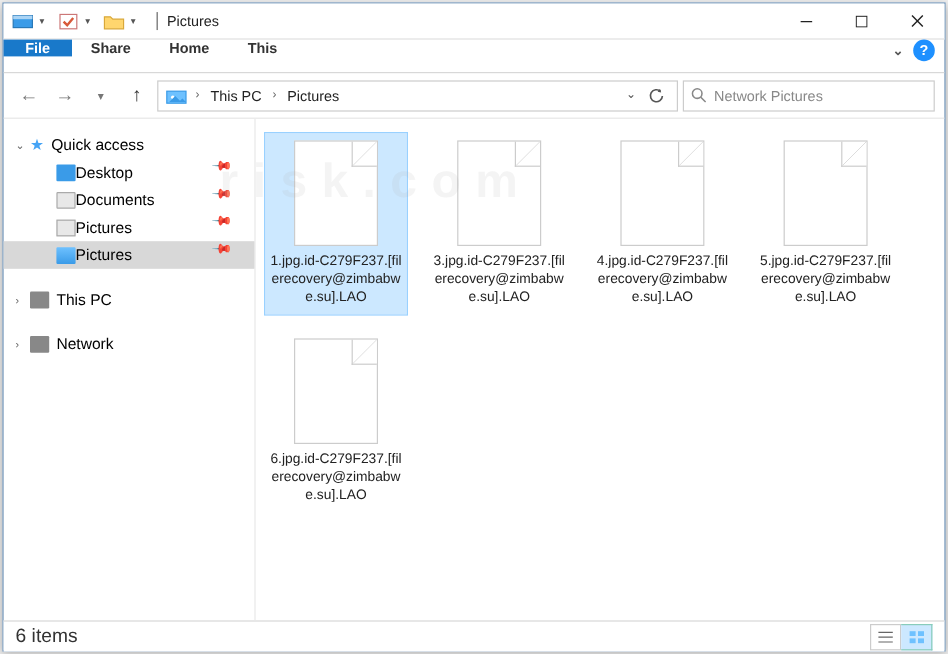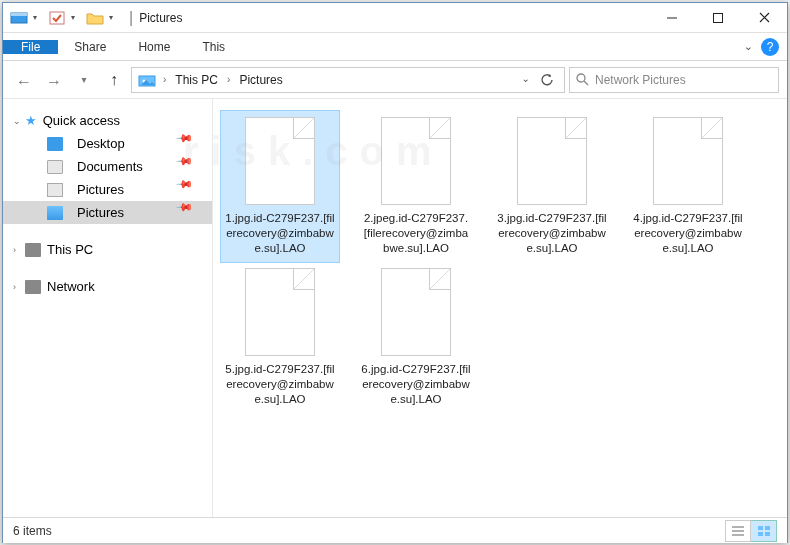--- a/index.html
+++ b/index.html
@@ -10,21 +10,21 @@
 .titlebar { height: 30px; background: #fff; display: flex; align-items: center; border-bottom: 1px solid #e0e0e0; }
 .qat { display: flex; align-items: center; padding: 0 4px; gap: 2px; }
 .qat-btn { width: 24px; height: 22px; display: flex; align-items: center; justify-content: center; }
 .qat-dd { width: 10px; font-size: 8px; color: #555; }
 .title-sep { color: #888; margin: 0 6px; }
 .title-text { font-size: 12px; color: #222; }
 .win-controls { margin-left: auto; display: flex; }
 .win-btn { width: 46px; height: 30px; display: flex; align-items: center; justify-content: center; }
 
 
-.ribbon { height: 28px; display: flex; align-items: center; border-bottom: 1px solid #d8d8d8; font-size: 12px; }
+.ribbon { height: 28px; display: flex; align-items: flex-start; border-bottom: 1px solid #d8d8d8; font-size: 12px; font-weight: bold; }
 .file-tab { background: #1979ca; color: #fff; padding: 0 18px; display: flex; align-items: center; }
 .tab { padding: 0 16px; display: flex; align-items: center; color: #333; }
 .ribbon-right { margin-left: auto; display: flex; align-items: center; padding-right: 8px; gap: 8px; }
 .chev { font-size: 11px; color: #555; }
 .help { width: 18px; height: 18px; border-radius: 50%; background: #1e90ff; color: #fff; font-size: 12px; display: flex; align-items: center; justify-content: center; }
 
 
 .navbar { height: 38px; display: flex; align-items: center; padding: 4px 8px; gap: 4px; border-bottom: 1px solid #e7e7e7; }
 .nav-arrow { width: 26px; height: 26px; display: flex; align-items: center; justify-content: center; color: #777; font-size: 16px; }
 .nav-arrow.enabled { color: #333; }
@@ -35,42 +35,42 @@
 .addr-end { display: flex; gap: 10px; padding-right: 4px; color: #555; }
 .search { width: 210px; height: 26px; border: 1px solid #ccc; display: flex; align-items: center; padding: 0 6px; font-size: 12px; color: #888; gap: 6px; }
 
 
 .body { display: flex; height: 418px; }
 .sidebar { width: 210px; border-right: 1px solid #e8e8e8; padding-top: 10px; font-size: 13px; }
 .side-group { margin-bottom: 14px; }
 .side-head { display: flex; align-items: center; padding: 4px 8px 4px 22px; gap: 6px; }
 .side-head .exp { position: absolute; left: 10px; font-size: 9px; color: #666; }
 .side-head { position: relative; }
-.side-item { display: flex; align-items: center; padding: 4px 8px 4px 44px; gap: 14px; position: relative; justify-content: center; }
+.side-item { display: flex; align-items: center; padding: 4px 8px 4px 44px; gap: 0; position: relative; justify-content: center; }
 .side-item.selected { background: #d8d8d8; }
 .pin { margin-left: auto; color: #888; font-size: 11px; transform: rotate(45deg); padding-right: 14px; }
 .star { color: #46a4f5; }
 .ico { width: 16px; height: 14px; display: inline-block; }
 .ico-desktop { background: #3a9be8; border-radius: 1px; }
 .ico-docs { background: #e8e8e8; border: 1px solid #aaa; border-radius: 1px; }
 .ico-dl { background: #e8e8e8; border: 1px solid #aaa; }
 .ico-pic { background: linear-gradient(#6ec1ff,#3a9be8); border-radius: 1px; }
 .ico-pc { background: #888; border-radius: 1px; }
 .ico-net { background: #888; border-radius: 1px; }
 
 .content { flex: 1; padding: 12px 8px; overflow: auto; }
-.files { display: flex; flex-wrap: wrap; gap: 0 18px; align-content: flex-start; }
+.files { display: flex; flex-wrap: wrap; gap: 14px 18px; align-content: flex-start; }
 .file-item { width: 118px; display: flex; flex-direction: column; align-items: center; padding: 6px 4px; }
 .file-item.sel { background: #cce8ff; outline: 1px solid #99d1ff; }
 .file-icon { width: 70px; height: 88px; background: #fff; border: 1px solid #ccc; position: relative; margin-bottom: 6px; }
 .file-icon::before { content: ""; position: absolute; top: 0; right: 0; width: 20px; height: 20px; background: linear-gradient(135deg, transparent 48%, #ddd 50%, #fff 52%); border-left: 1px solid #ccc; border-bottom: 1px solid #ccc; }
 .file-name { font-size: 11.5px; text-align: center; line-height: 1.3; word-break: break-all; color: #222; }
 
 
-.statusbar { height: 26px; border-top: 1px solid #d8d8d8; display: flex; align-items: center; padding: 0 10px; font-size: 12px; color: #333; background: #fff; }
+.statusbar { height: 26px; border-top: 1px solid #d8d8d8; display: flex; align-items: center; padding: 0 10px; font-size: 16px; color: #333; background: #fff; }
 .statusbar .right { margin-left: auto; display: flex; gap: 0; }
 .view-btn { width: 26px; height: 22px; border: 1px solid #ccc; display: flex; align-items: center; justify-content: center; font-size: 11px; }
 .view-btn.active { background: #cce8ff; border-color: #8cb; }
 .view-btn + .view-btn { border-left: none; }
 
 
 .watermark { position: absolute; top: 120px; left: 180px; font-size: 120px; font-weight: 700; color: rgba(180,180,180,0.14); pointer-events: none; letter-spacing: 2px; line-height: 1; }
 .watermark small { display: block; font-size: 40px; letter-spacing: 12px; margin-top: 8px; }
 
 svg { display: block; }
@@ -221,24 +221,20 @@
     </div>
 
     <div class="content">
       <div class="files" id="files">
           <div class="file-item sel">
             <div class="file-icon"></div>
             <div class="file-name">1.jpg.id-C279F237.[filerecovery@zimbabwe.su].LAO</div>
           </div>
           <div class="file-item">
             <div class="file-icon"></div>
-            <div class="file-name">2.jpeg.id-C279F237.[filerecovery@zimbabwe.su].LAO</div>
-          </div>
-          <div class="file-item">
-            <div class="file-icon"></div>
             <div class="file-name">3.jpg.id-C279F237.[filerecovery@zimbabwe.su].LAO</div>
           </div>
           <div class="file-item">
             <div class="file-icon"></div>
             <div class="file-name">4.jpg.id-C279F237.[filerecovery@zimbabwe.su].LAO</div>
           </div>
           <div class="file-item">
             <div class="file-icon"></div>
             <div class="file-name">5.jpg.id-C279F237.[filerecovery@zimbabwe.su].LAO</div>
           </div>

